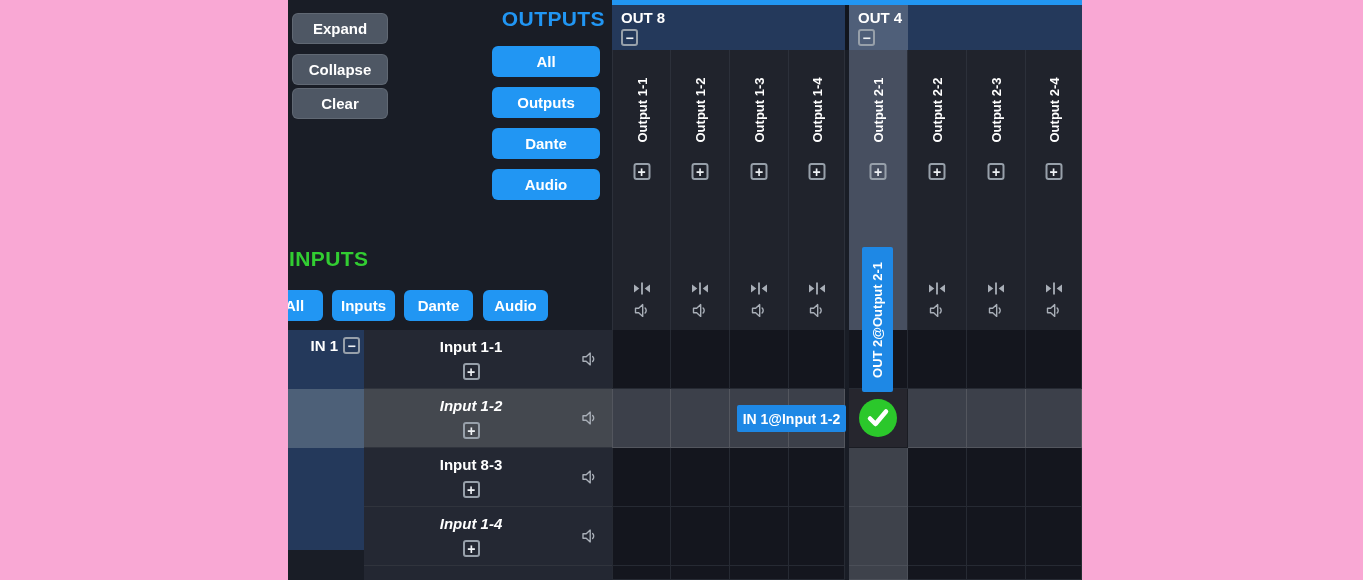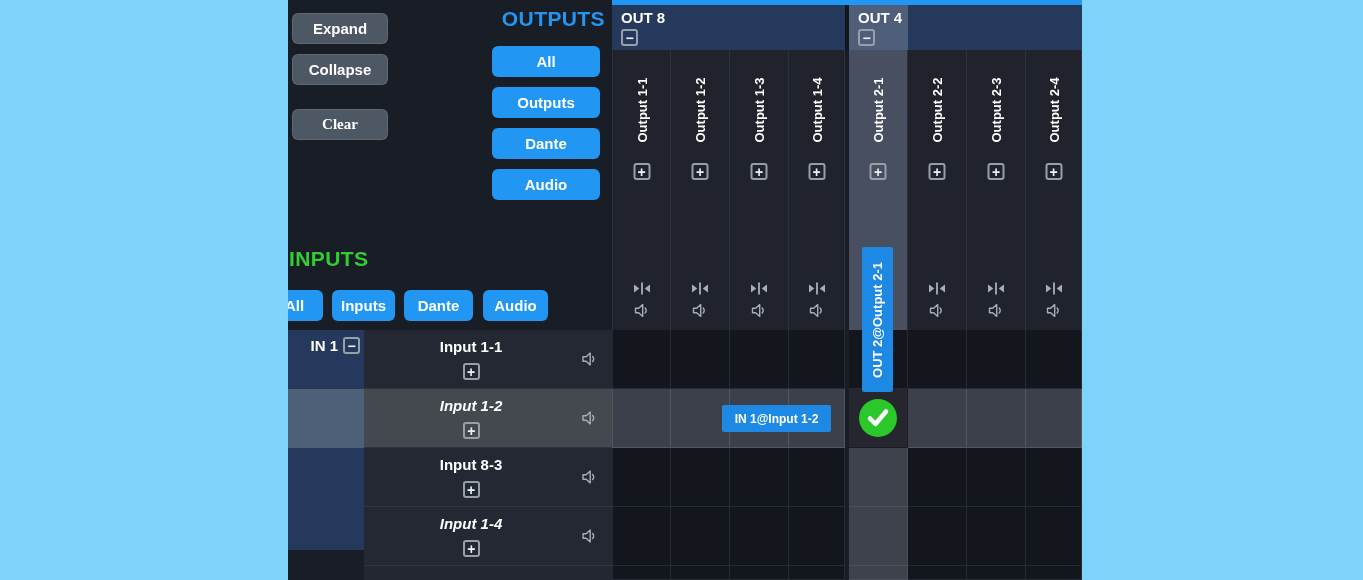--- a/index.html
+++ b/index.html
@@ -1,26 +1,26 @@
 <!DOCTYPE html>
 <html><head>
 <meta charset="utf-8">
 <style>
   html,body{margin:0;padding:0;background:#0d1434;}
-  .canvas{position:relative;width:1363px;height:580px;background:#7dd3fc;overflow:hidden;
+  .canvas{position:relative;width:1363px;height:580px;background:#f9a8d4;overflow:hidden;
           font-family:"Liberation Sans",sans-serif;-webkit-font-smoothing:antialiased;}
   .app{position:absolute;left:288px;top:0;width:794px;height:580px;background:#191d26;overflow:hidden;}
 
   
   .btn{position:absolute;display:flex;align-items:center;justify-content:center;
        font-weight:bold;font-size:15px;color:#fff;border:none;border-radius:6px;cursor:pointer;
        box-sizing:border-box;}
   .btn.gray{background:#4e5764;box-shadow:inset 0 0 0 1px rgba(255,255,255,.10);left:4px;width:96px;height:31px;}
   .btn.blue{background:#2196f3;}
-  #btn-expand{top:13px;} #btn-collapse{top:54px;} #btn-clear{top:109px;font-family:Liberation Serif, serif;}
+  #btn-expand{top:13px;} #btn-collapse{top:54px;} #btn-clear{top:88px;}
   .outbtn{left:204px;width:108px;height:31px;}
   #ob-0{top:46px;} #ob-1{top:87px;} #ob-2{top:128px;} #ob-3{top:169px;}
   .inbtn{top:290px;height:31px;}
   #ib-0{left:-22px;width:57px;} #ib-1{left:44px;width:63px;} #ib-2{left:116px;width:69px;} #ib-3{left:195px;width:65px;}
 
   .title{position:absolute;font-size:21px;font-weight:bold;letter-spacing:.4px;}
   #outputs-title{left:177px;top:7px;width:140px;text-align:right;color:#2196f3;}
   #inputs-title{left:1px;top:247px;color:#32cd32;}
 
   
@@ -63,21 +63,21 @@
   .cell.first{border-left:1px solid #262a33;}
   .cell.rowhl{background:#3c404a;border-color:#53565e;}
   .cell.colhl{background:#3e424b;border-color:#4b4f58;}
   .cell.cross{background:#26262e;border-color:#1a1c23;display:flex;align-items:center;justify-content:center;}
 
   
   .tip{position:absolute;background:#1e88e5;color:#fff;font-weight:bold;display:flex;
        align-items:center;justify-content:center;z-index:6;border-radius:2px;}
   #tip-v{left:574px;top:247px;width:31px;height:145px;}
   #tip-v span{writing-mode:vertical-rl;transform:rotate(180deg);font-size:13px;white-space:nowrap;}
-  #tip-h{left:434px;top:405px;width:109px;height:27px;font-size:12px;}
+  #tip-h{left:449px;top:405px;width:109px;height:27px;font-size:14px;}
 </style>
 </head>
 <body>
 
 <div class="canvas">
   <div class="app">
 
     <button id="btn-expand" class="btn gray">Expand</button>
     <button id="btn-collapse" class="btn gray">Collapse</button>
     <button id="btn-clear" class="btn gray">Clear</button>

